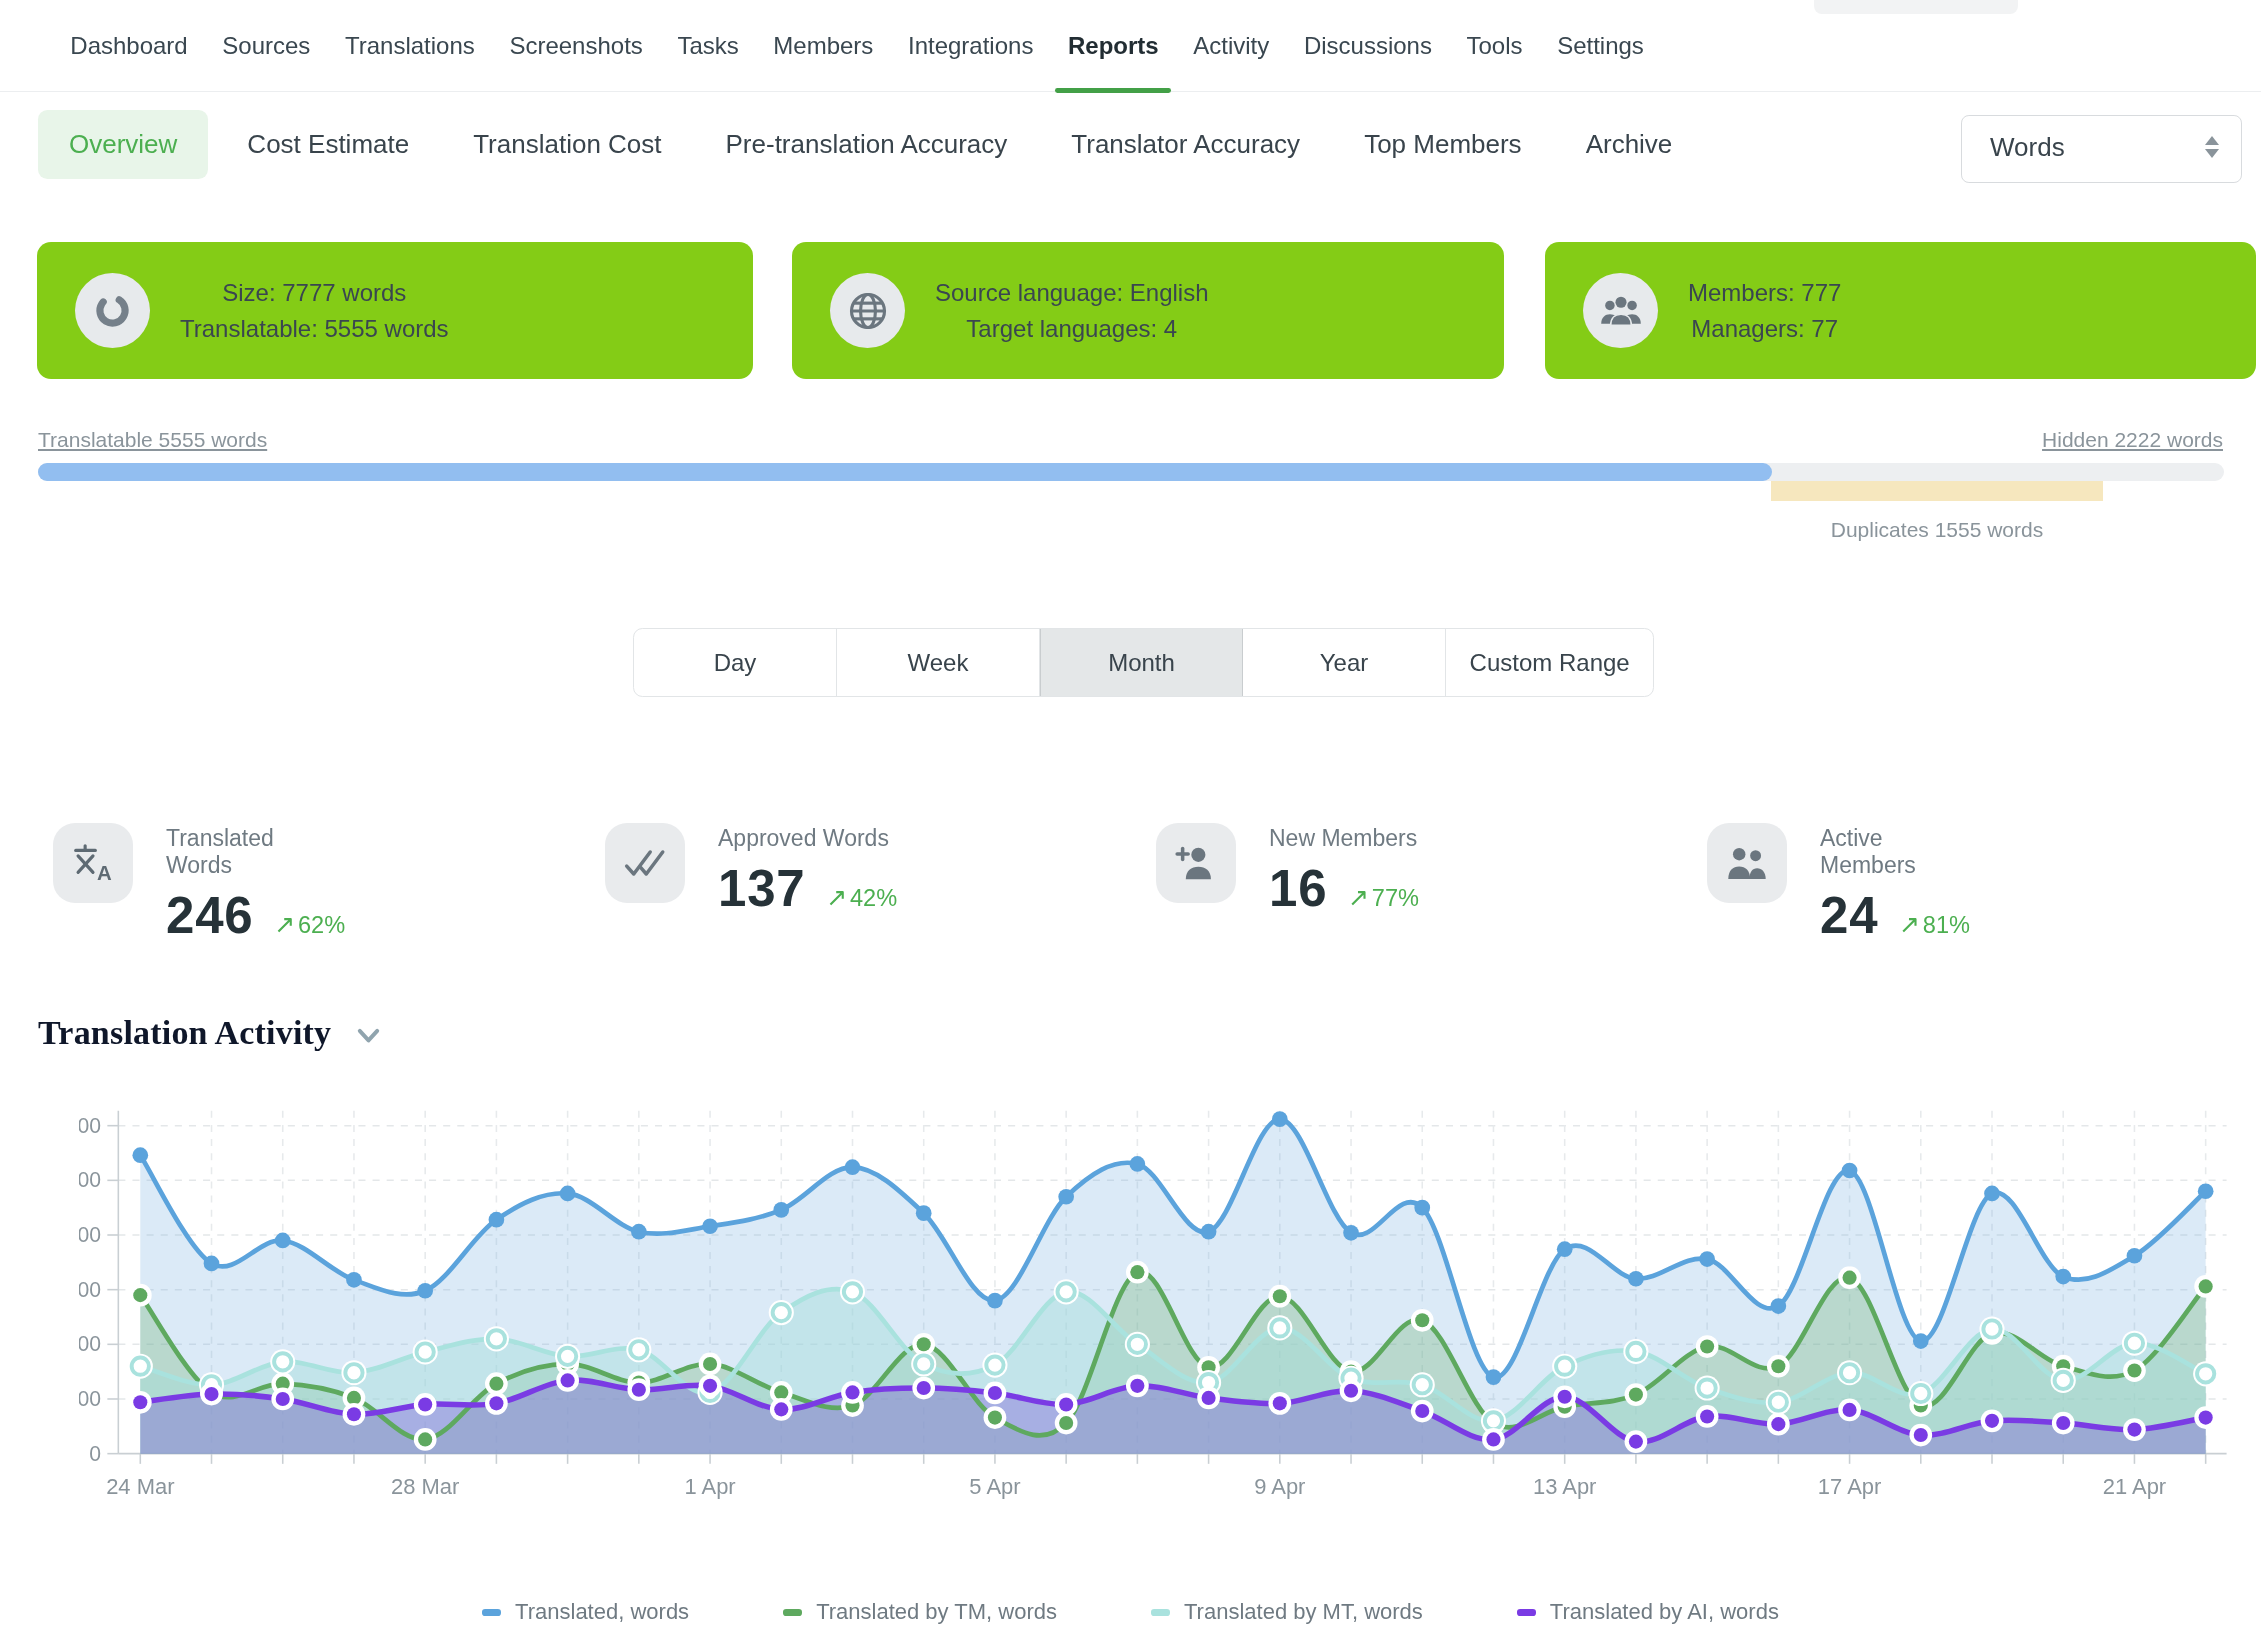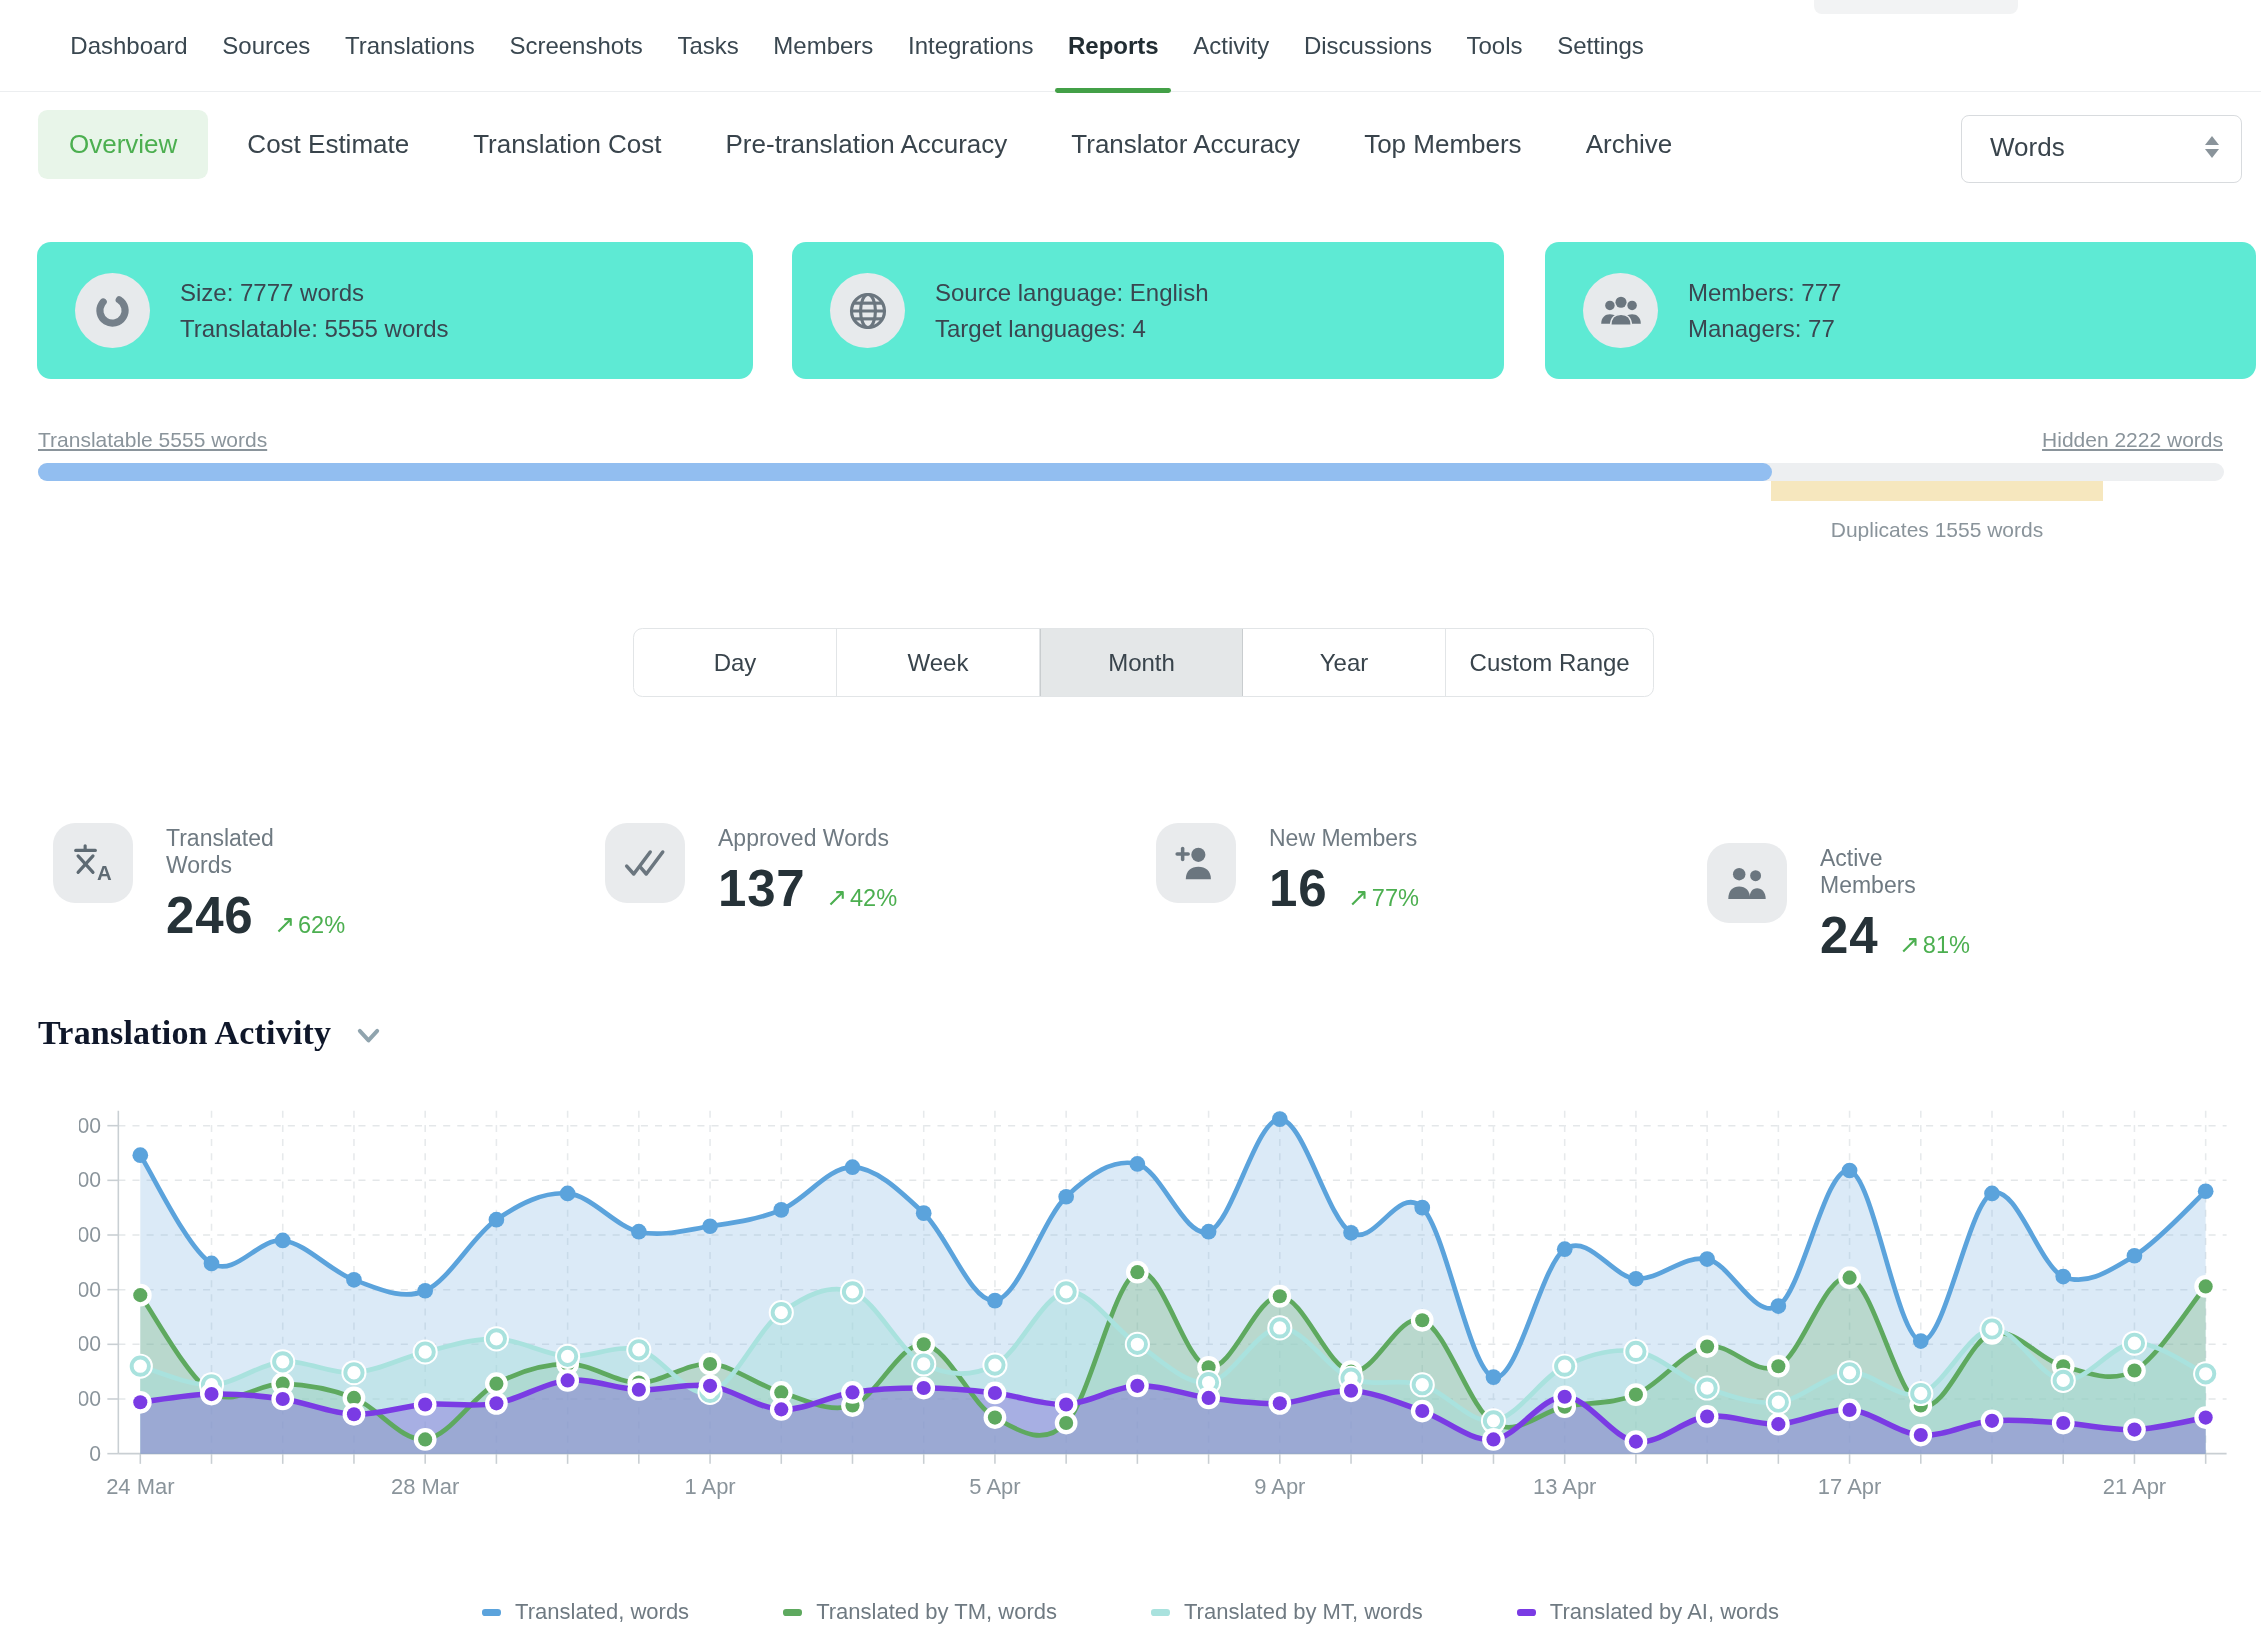--- a/index.html
+++ b/index.html
@@ -19,21 +19,21 @@
   .subtab{font-size:26px;color:#39444c;margin-right:64px;cursor:pointer;white-space:nowrap;}
   .subtab.active{color:#4caf50;background:#e8f5e9;border-radius:9.4px;padding:19px 31px;margin-right:39px;}
   #unit-select{right:19px;top:115px;width:281px;height:68px;border:1.6px solid #d8dbde;border-radius:7.9px;display:flex;align-items:center;justify-content:space-between;padding:0 22px 4px 28px;box-sizing:border-box;background:#fff;cursor:pointer;}
   #unit-select .val{font-size:26px;color:#39444c;}
   .sort-arrows{display:flex;flex-direction:column;gap:4.7px;}
   .sort-arrows i{width:0;height:0;border-left:7.9px solid transparent;border-right:7.9px solid transparent;display:block;}
   .sort-arrows .up{border-bottom:9.4px solid #8a949b;}
   .sort-arrows .dn{border-top:9.4px solid #8a949b;}
 
   
-  .info-card{top:242px;height:137px;background:#5eead4;border-radius:14px;display:flex;align-items:center;padding-left:38px;box-sizing:border-box;}
+  .info-card{top:242px;height:137px;background:#84cc16;border-radius:14px;display:flex;align-items:center;padding-left:38px;box-sizing:border-box;text-align:center;}
   .info-icon{width:75px;height:75px;border-radius:50%;background:#e7eaec;display:flex;align-items:center;justify-content:center;margin-right:30px;flex:0 0 auto;}
   .info-lines div{font-size:24px;color:#3a4650;line-height:36px;}
 
   
   .prog-label{font-size:21px;color:#8a949b;top:428px;text-decoration:underline;}
   #prog-track{left:38px;top:463px;width:2186px;height:18px;background:#edeff1;border-radius:9.4px;}
   #prog-blue{left:38px;top:463px;height:18px;background:#92bef0;border-radius:9.4px;}
   #prog-dup{top:481px;height:19.6px;background:#f6e7be;}
   #dup-label{top:518px;font-size:21px;color:#8a949b;text-align:center;}
 
@@ -217,21 +217,21 @@
           </svg>
         </div>
         <div>
           <div class="stat-label">New Members</div>
           <div class="stat-valrow">
             <span class="stat-value">16</span>
             <span class="stat-delta"><span class="arr">↗</span><span>77%</span></span>
           </div>
         </div>
       </div>
-      <div class="abs stat-card" style="left: 1707px; margin-top: 20px;">
+      <div class="abs stat-card" style="left: 1707px;">
         <div class="stat-icon">
           <svg width="44" height="39" viewBox="0 0 56 50">
             <g fill="#6b767f">
               <circle cx="18" cy="13" r="8"></circle>
               <circle cx="39" cy="15" r="7"></circle>
               <path d="M4,45 c0-11 6-16 14-16 s14,5 14,16 z"></path>
               <path d="M31,45 c0-9 4-14 10-14 s11,5 11,14 z"></path>
             </g>
           </svg>
         </div>

